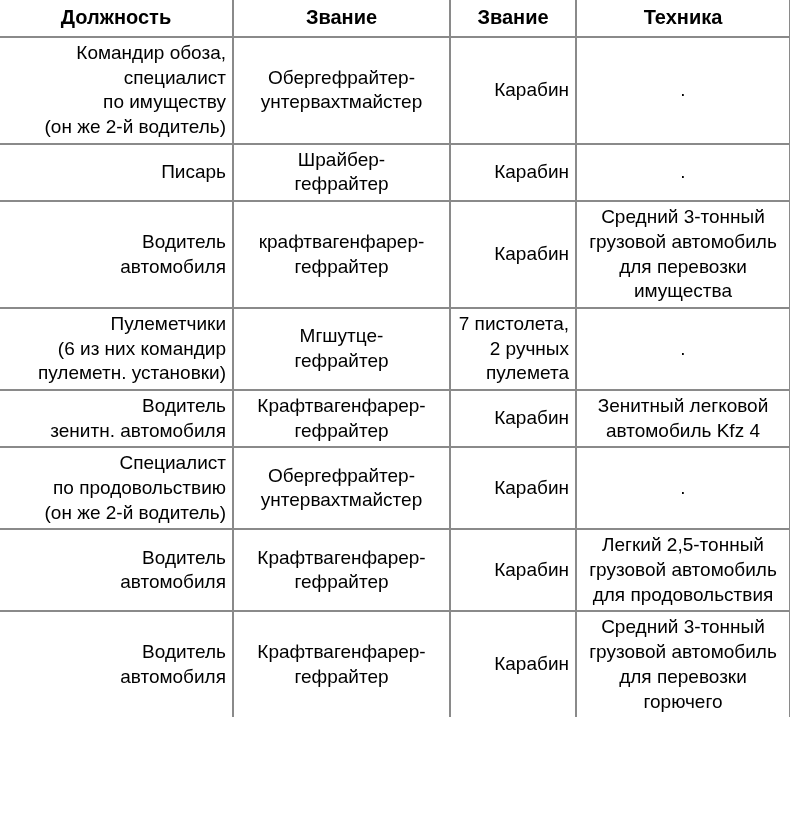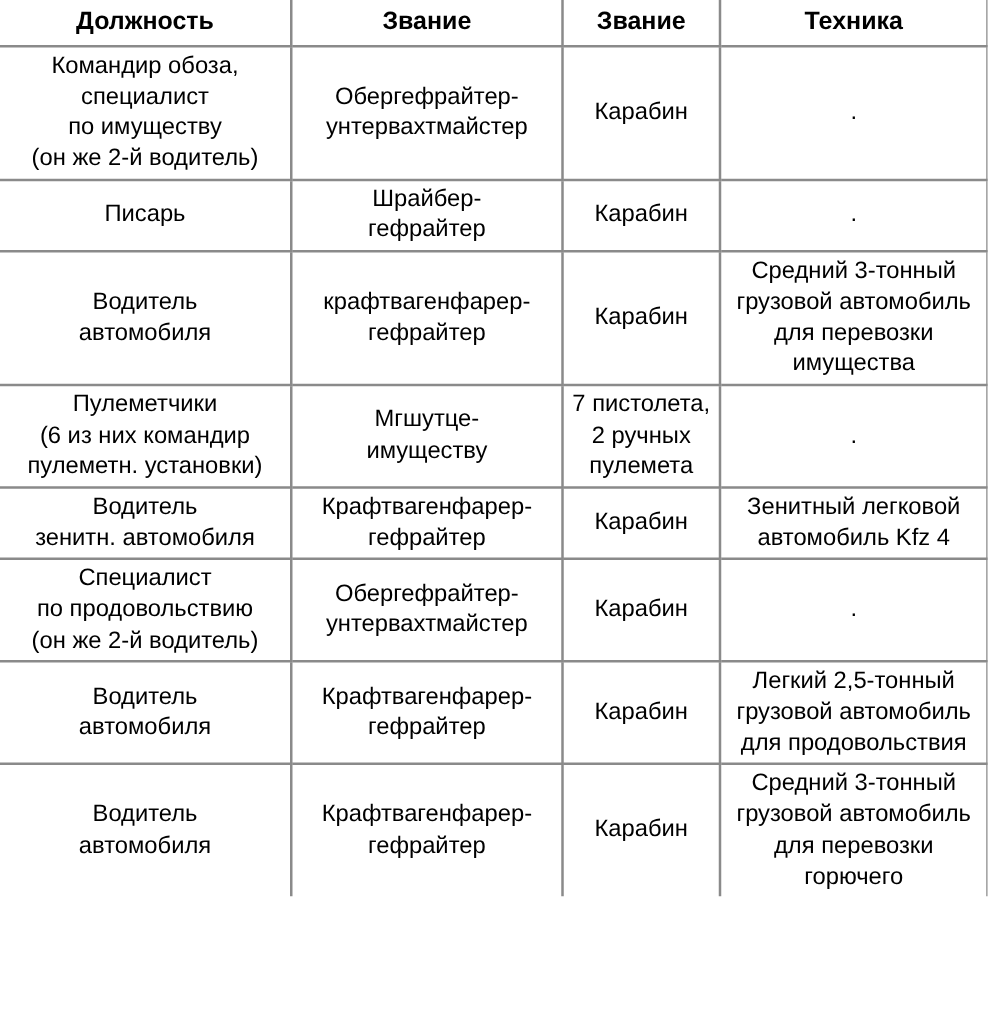--- a/index.html
+++ b/index.html
@@ -61,35 +61,36 @@
     font-weight: bold;
     text-align: center;
     font-size: 20px;
     height: 32px;
     padding-top: 1px;
     padding-bottom: 3px;
     white-space: nowrap;
   }
 
   td.role {
-    text-align: center;
+    text-align: right;
     padding-left: 4px;
   }
   td.rank,
   td.weapon,
   td.tech {
     text-align: center;
   }
 
   td.tech {
     font-size: 18px;
     line-height: 1.28;
   }
   td.weapon {
     white-space: nowrap;
+    text-align: right;
   }
 
   
   td.dot {
     font-size: 18px;
     text-align: center;
     letter-spacing: 0;
   }
 
   .cell-text {
@@ -174,21 +175,21 @@
       </tr>
 
       <tr>
         <td class="role">
             <span class="cell-text">Пулеметчики
 (6 из них командир
 пулеметн. установки)</span>
           </td>
         <td class="rank">
             <span class="cell-text">Мгшутце-
-имуществу</span>
+гефрайтер</span>
           </td>
         <td class="weapon" style="white-space:normal;">
             <span class="cell-text">7 пистолета,
 2 ручных
 пулемета</span>
           </td>
         <td class="tech dot">
             <span class="cell-text">.</span>
           </td>
       </tr>

